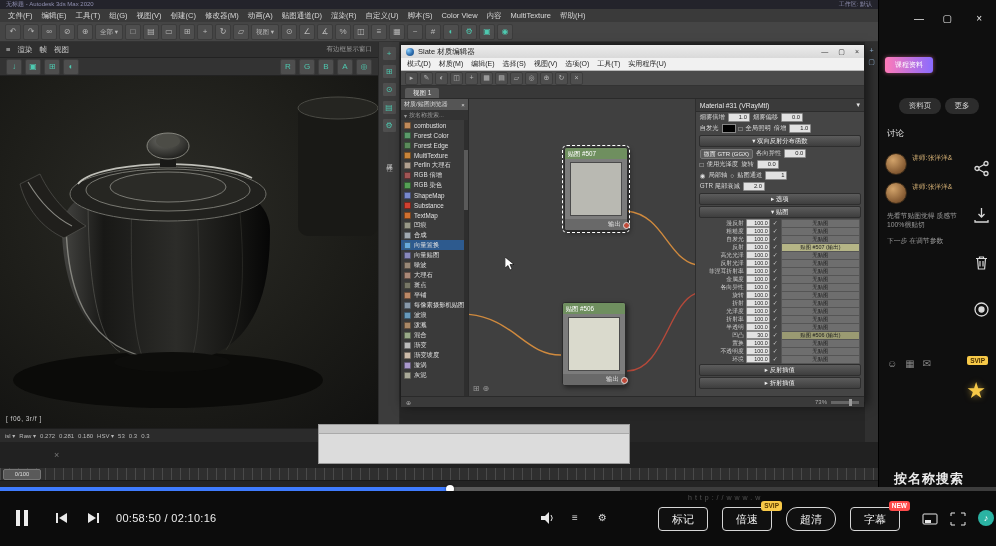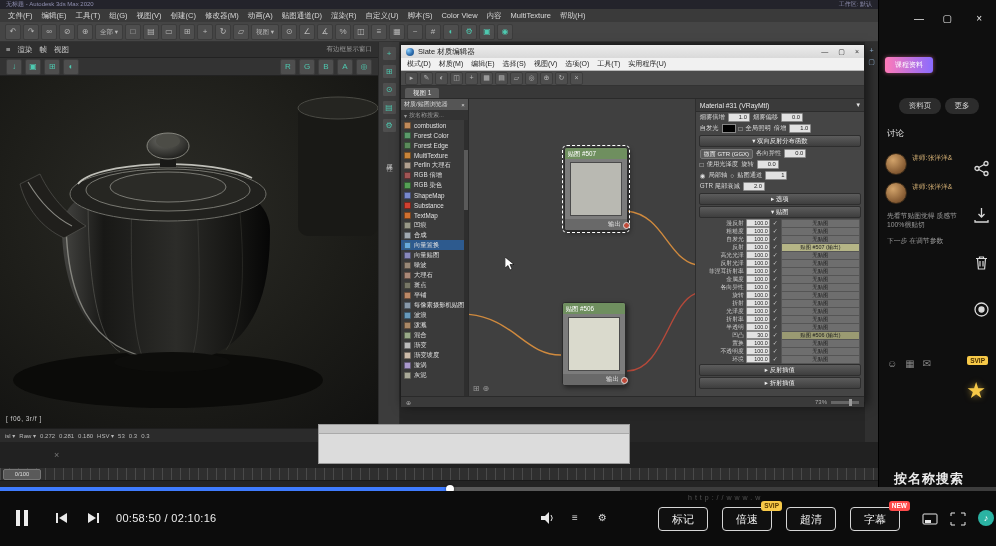--- a/index.html
+++ b/index.html
@@ -775,21 +775,21 @@
     <span class="cicon" style="left:540px;top:20px;">
       <svg width="16" height="14">
           <polygon points="1,5 5,5 9,1 9,13 5,9 1,9" fill="#e8e8e8"></polygon>
           <path d="M11 4 Q13.5 7 11 10" stroke="#e8e8e8" fill="none"></path>
         </svg>
     </span>
     <span class="cicon" style="left:572px;">≡</span>
     <span class="cicon" style="left:598px;">⚙</span>
     <span class="pbtn" style="left:658px;">标记</span>
     <span class="pbtn" style="left:722px;"><span>倍速</span><span class="badge svip">SVIP</span></span>
-    <span class="pbtn" style="left:786px;">超清</span>
+    <span class="pbtn" style="left:786px;border-radius:11px;">超清</span>
     <span class="pbtn" style="left:850px;"><span>字幕</span><span class="badge new">NEW</span></span>
     <span class="cicon" style="left:922px;top:22px;">
       <svg width="16" height="12">
           <rect x="1" y="1" width="14" height="10" rx="1" fill="none" stroke="#e8e8e8"></rect>
           <rect x="3" y="7" width="6" height="3" fill="#e8e8e8"></rect>
         </svg>
     </span>
     <span class="cicon" style="left:950px;top:21px;">
       <svg width="16" height="14" stroke="#e8e8e8" fill="none">
           <path d="M1 4 V1 H5 M11 1 H15 V4 M15 10 V13 H11 M5 13 H1 V10"></path>

